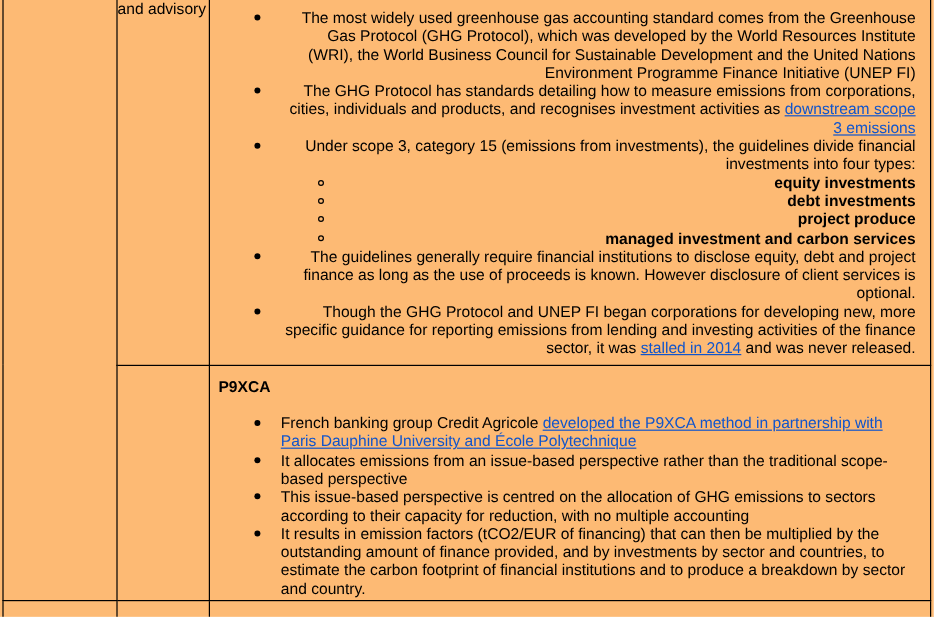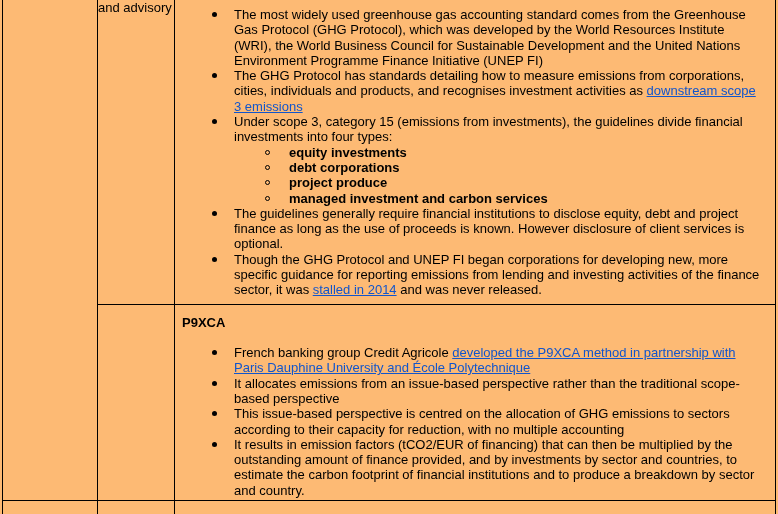--- a/index.html
+++ b/index.html
@@ -33,21 +33,21 @@
   td.c2 { width: 77px; padding: 7px 6px 0 7px; }
   td.c3 { width: 601px; }
   tr.row1 { height: 304px; }
   tr.row2 { height: 196px; }
   tr.row3 { height: 40px; }
 
   .cell-text {
     font-size: 13px;
     line-height: 15.3px;
   }
-  .pad7  { padding-top: 7px !important; }
+  .pad7  { padding-top: 7px !important; text-align: right; }
   .pad10 { padding-top: 10px !important; }
 
   ul.cell-list {
     margin: 0; padding: 0;
     list-style: none;
     font-size: 13px;
     line-height: 15.3px;
   }
   ul.cell-list.after-heading { margin-top: 15.3px; }
   li.item {
@@ -92,21 +92,21 @@
       <td class="c1" rowspan="2"></td>
       <td class="c2">
         <div class="cell-text">and advisory</div>
       </td>
       <td class="c3 pad7">
         <ul class="cell-list">
               <li class="item"><span class="disc"></span><span>The most widely used greenhouse gas accounting standard comes from the Greenhouse Gas Protocol (GHG Protocol), which was developed by the World Resources Institute (WRI), the World Business Council for Sustainable Development and the United Nations Environment Programme Finance Initiative (UNEP FI)</span></li>
               <li class="item"><span class="disc"></span><span>The GHG Protocol has standards detailing how to measure emissions from corporations, cities, individuals and products, and recognises investment activities as </span><span class="link">downstream scope 3 emissions</span></li>
               <li class="item"><span class="disc"></span><span>Under scope 3, category 15 (emissions from investments), the guidelines divide financial investments into four types:</span></li>
               <li class="item sub"><span class="circle"></span><span>equity investments</span></li>
-              <li class="item sub"><span class="circle"></span><span>debt corporations</span></li>
+              <li class="item sub"><span class="circle"></span><span>debt investments</span></li>
               <li class="item sub"><span class="circle"></span><span>project produce</span></li>
               <li class="item sub"><span class="circle"></span><span>managed investment and carbon services</span></li>
               <li class="item"><span class="disc"></span><span>The guidelines generally require financial institutions to disclose equity, debt and project finance as long as the use of proceeds is known. However disclosure of client services is optional.</span></li>
               <li class="item"><span class="disc"></span><span>Though the GHG Protocol and UNEP FI began corporations for developing new, more specific guidance for reporting emissions from lending and investing activities of the finance sector, it was </span><span class="link">stalled in 2014</span><span> and was never released.</span></li>
             </ul>
       </td>
     </tr>
     <tr class="row2">
       <td class="c2"></td>
       <td class="c3 pad10">

